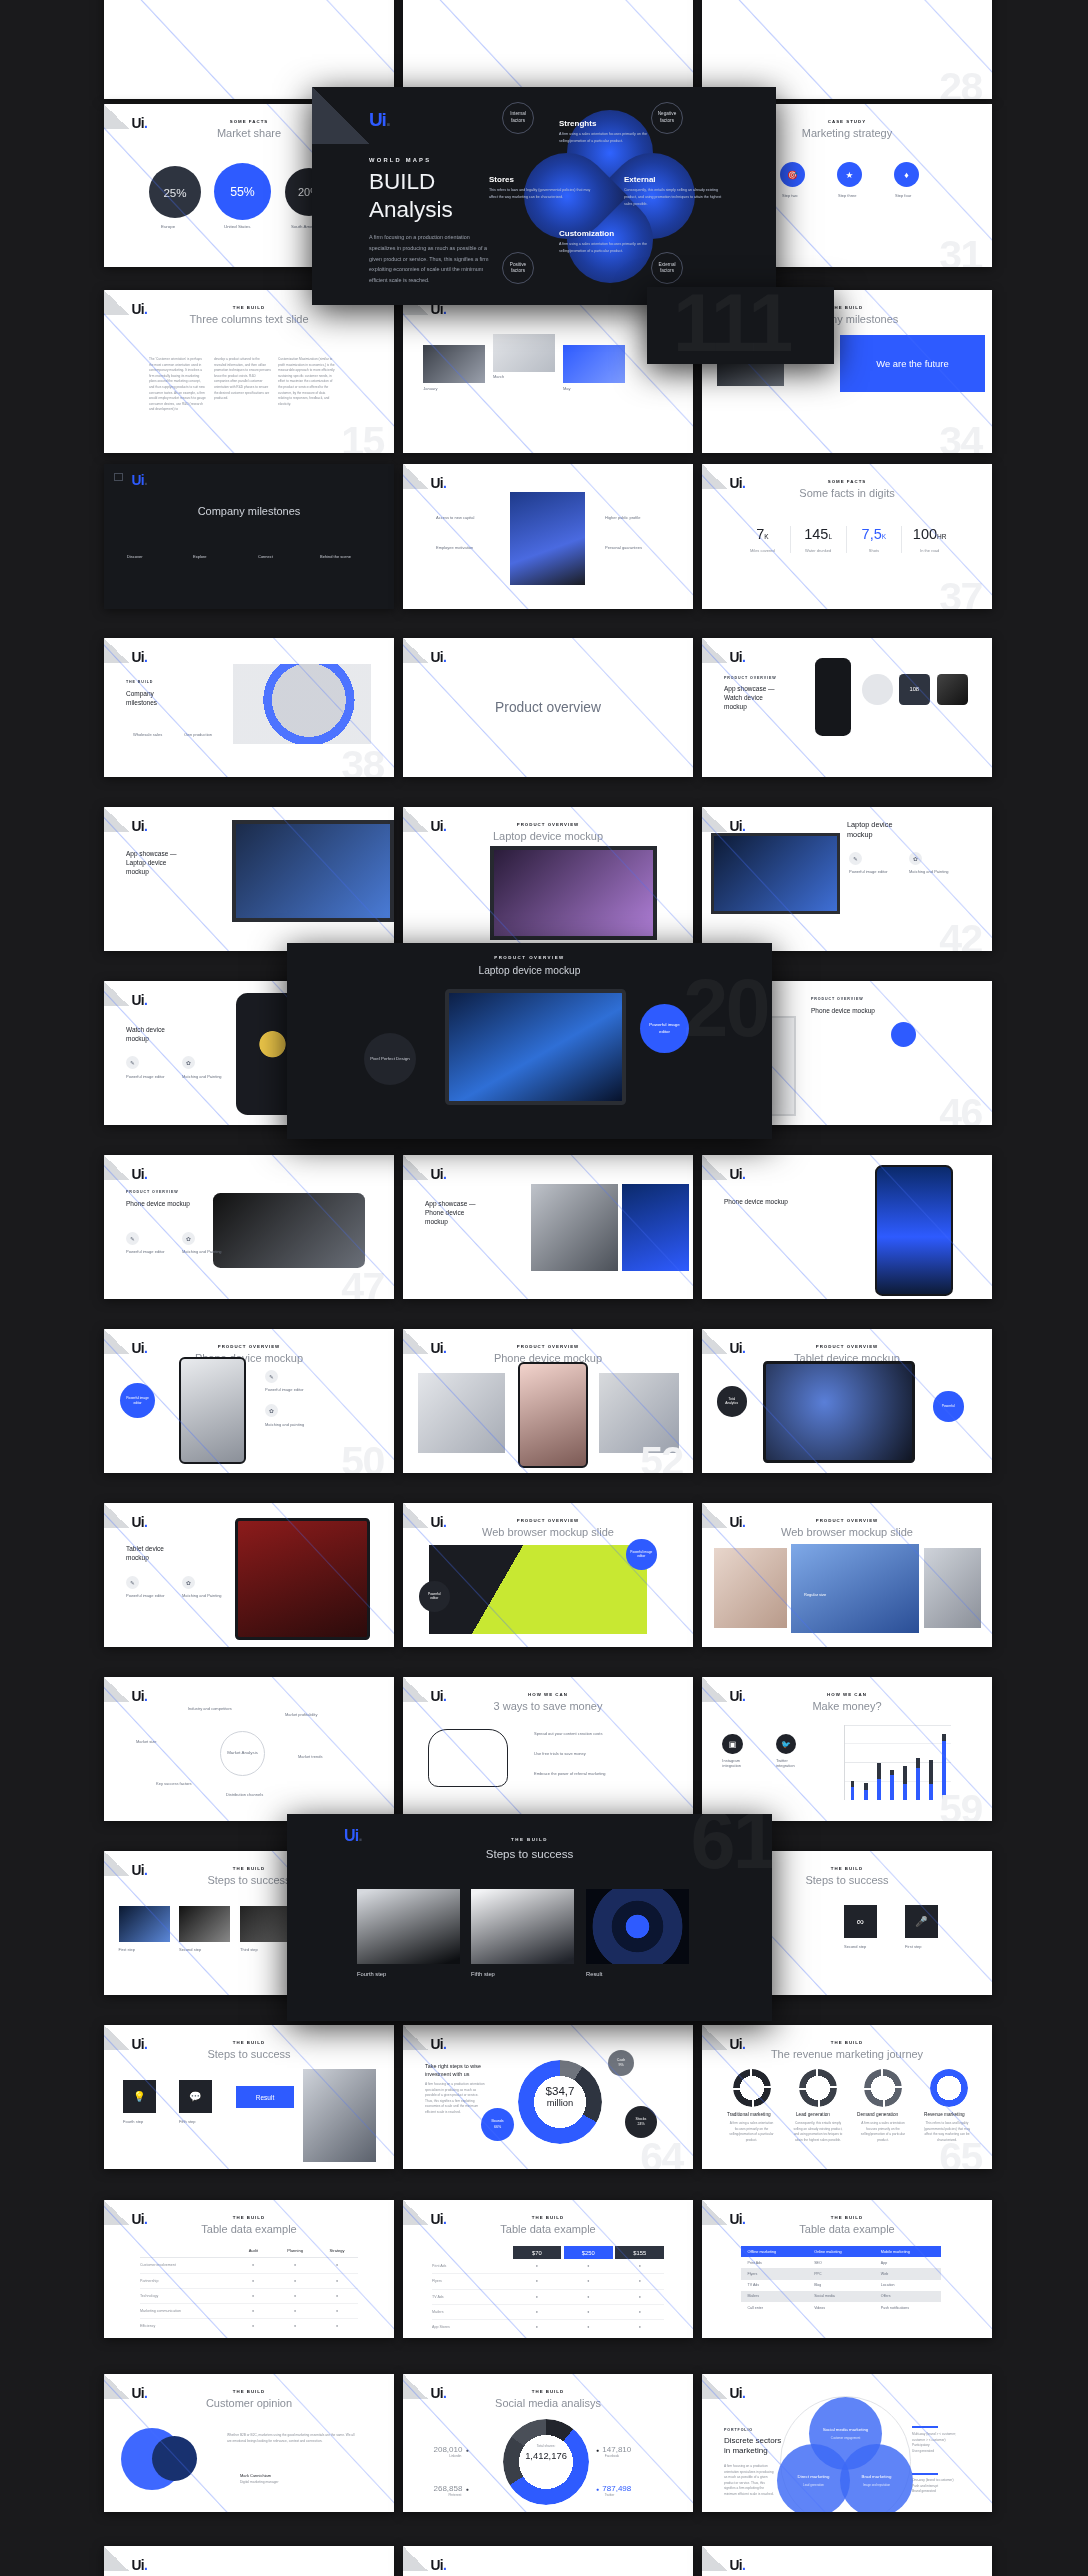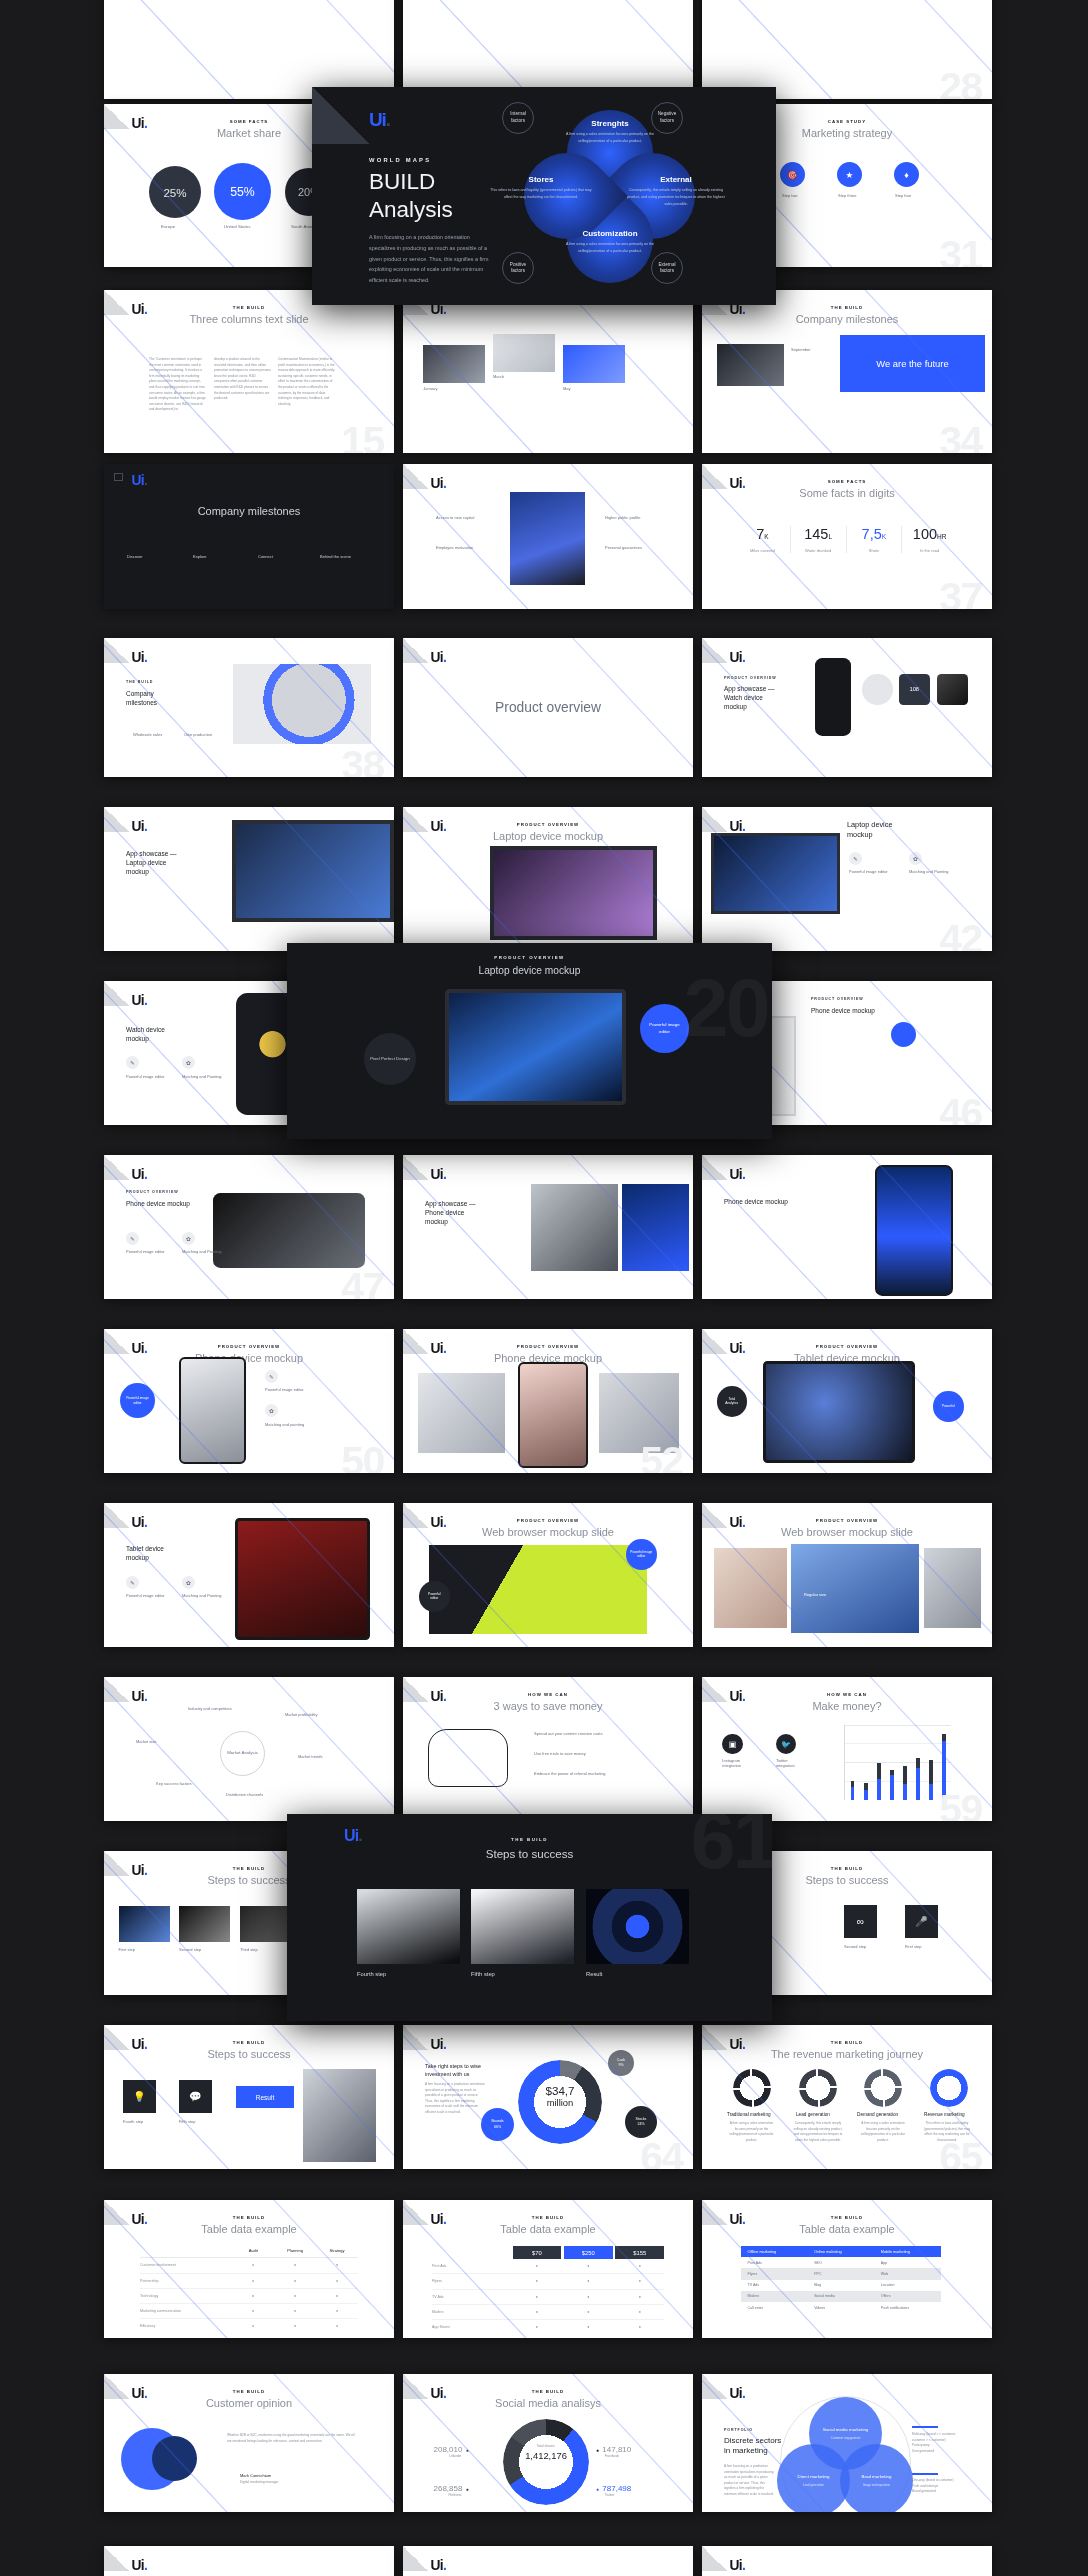--- a/index.html
+++ b/index.html
@@ -70,21 +70,21 @@
     color:rgba(255,255,255,.045); letter-spacing:-2.9px;
   }
   .pkicker { font-size:5.8px; letter-spacing:2.2px; font-weight:bold; color:#e8eaee; }
   .ptitle  { font-size:22.5px; color:#f2f4f7; font-weight:300; line-height:1.25; }
   .ptext   { font-size:5.4px; line-height:2; color:#9aa0ac; }
 
   .swot-wrap { position:absolute; }
   .petal { position:absolute; width:86px; height:86px;
            background:radial-gradient(circle at 50% 50%, #2f63ff 0%, #1d3c9e 55%, #16255c 100%);
            border-radius:44px 44px 44px 0; }
-  .petal-lbl { position:absolute; text-align:center; color:#fff; }
+  .petal-lbl { position:absolute; color:#fff; }
   .petal-lbl .t { font-size:8px; font-weight:600; }
   .petal-lbl .d { font-size:3.6px; line-height:1.9; color:#bcc4d6; margin-top:2.9px; }
   .swot-node { position:absolute; width:32px; height:32px; border-radius:50%;
                border:0.7px solid #4a5062; display:flex; align-items:center;
                justify-content:center; text-align:center;
                font-size:4.7px; line-height:1.4; color:#d6d9e0; }
   .ring { position:absolute; border-radius:50%; }
 </style>
 </head>
 <body>
@@ -882,20 +882,23 @@
         </div>
       <div class="swot-node" style="left:45px;top:158px;">
         <span>Positive factors</span>
         </div>
       <div class="swot-node" style="left:194px;top:158px;">
         <span>External factors</span>
         </div>
     </div>
   </div>
 
+  <div class="panel" style="left:647px;top:287px;width:187px;height:77px;">
+    <div class="bignum" style="left:26px;top:-10.2px;">111</div>
+  </div>
 
   <div class="panel" style="left:287px;top:943px;width:485px;height:196px;">
     <div class="pkicker" style="position:absolute;left:0;right:0;top:11.6px;text-align:center;font-size:4.4px;letter-spacing:1.5px;">PRODUCT OVERVIEW</div>
     <div style="position:absolute;left:0;right:0;top:22px;text-align:center;font-size:10.2px;color:#cfd3da;font-weight:300;">Laptop device mockup</div>
     <div style="position:absolute;left:158px;top:46px;width:181px;height:116px;background:linear-gradient(150deg,#0c1f45,#2f6fd6 55%,#07122b);border:4.4px solid #2a2d33;border-radius:4.4px;"></div>
     <div class="circ" style="left:353px;top:61px;width:49px;height:49px;background:#2e5bff;color:#fff;font-size:4.4px;line-height:1.5;padding:5.8px;">
       <span>Powerful image editor</span>
     </div>
     <div class="circ" style="left:77px;top:90px;width:52px;height:52px;background:#22252c;color:#c9ccd4;font-size:4.4px;line-height:1.5;padding:5.8px;">
       <span>Pixel Perfect Design</span>

